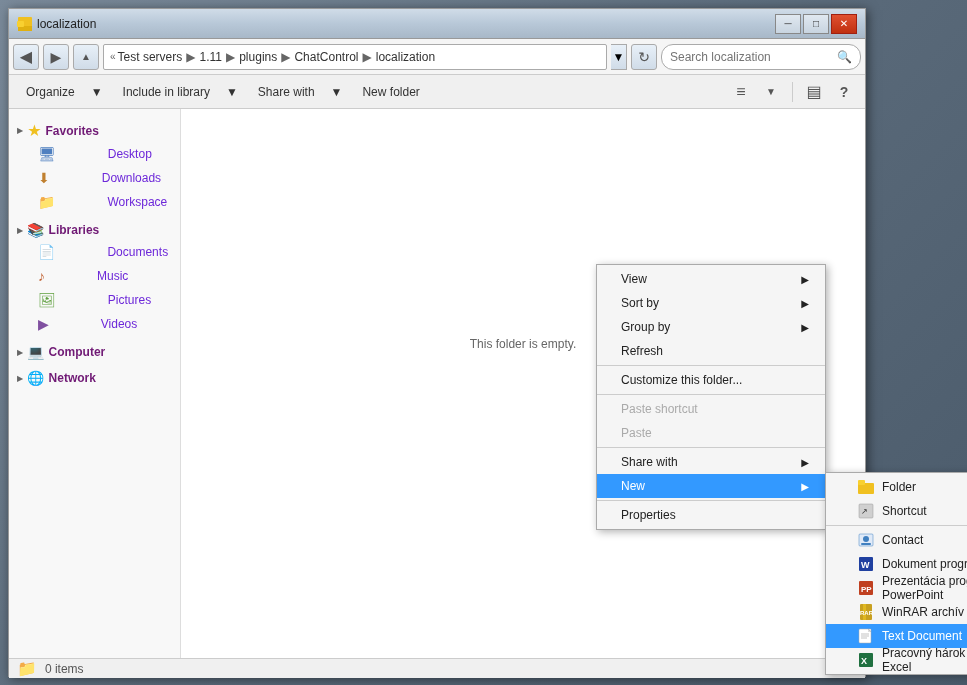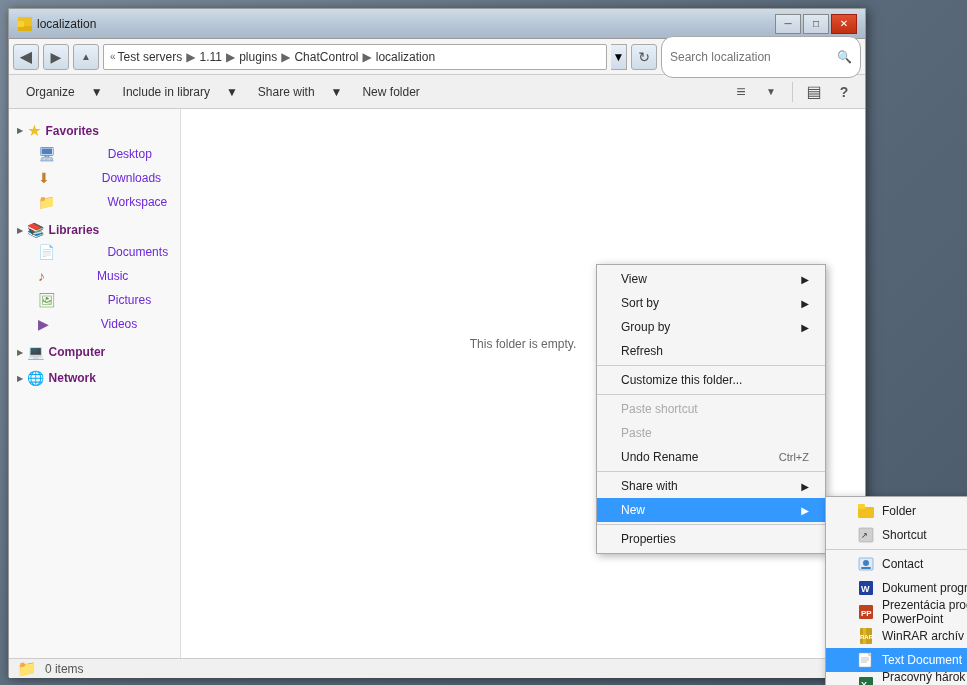--- a/index.html
+++ b/index.html
@@ -160,21 +160,21 @@
       cursor: pointer;
       display: flex;
       align-items: center;
       justify-content: center;
       font-size: 14px;
       color: #555;
     }
 
     .search-box {
       width: 200px;
-      height: 42px;
+      height: 26px;
       background: white;
       border: 1px solid #aaa;
       border-radius: 12px;
       display: flex;
       align-items: center;
       padding: 0 8px;
       gap: 8px;
     }
 
     .search-box input {
@@ -622,24 +622,20 @@
         <div class="menu-separator"></div>
         <div class="menu-item">
           <span>Customize this folder...</span>
         </div>
         <div class="menu-separator"></div>
         <div class="menu-item disabled">
           <span>Paste shortcut</span>
         </div>
         <div class="menu-item disabled">
           <span>Paste</span>
-        </div>
-        <div class="menu-item">
-          <span>Undo Rename</span>
-          <span class="shortcut">Ctrl+Z</span>
         </div>
         <div class="menu-separator"></div>
         <div class="menu-item">
           <span>Share with</span>
           <span class="arrow">▶</span>
         </div>
         <div class="menu-item highlighted" style="position:relative;">
           <span>New</span>
           <span class="arrow" style="color:white;">▶</span>
 

